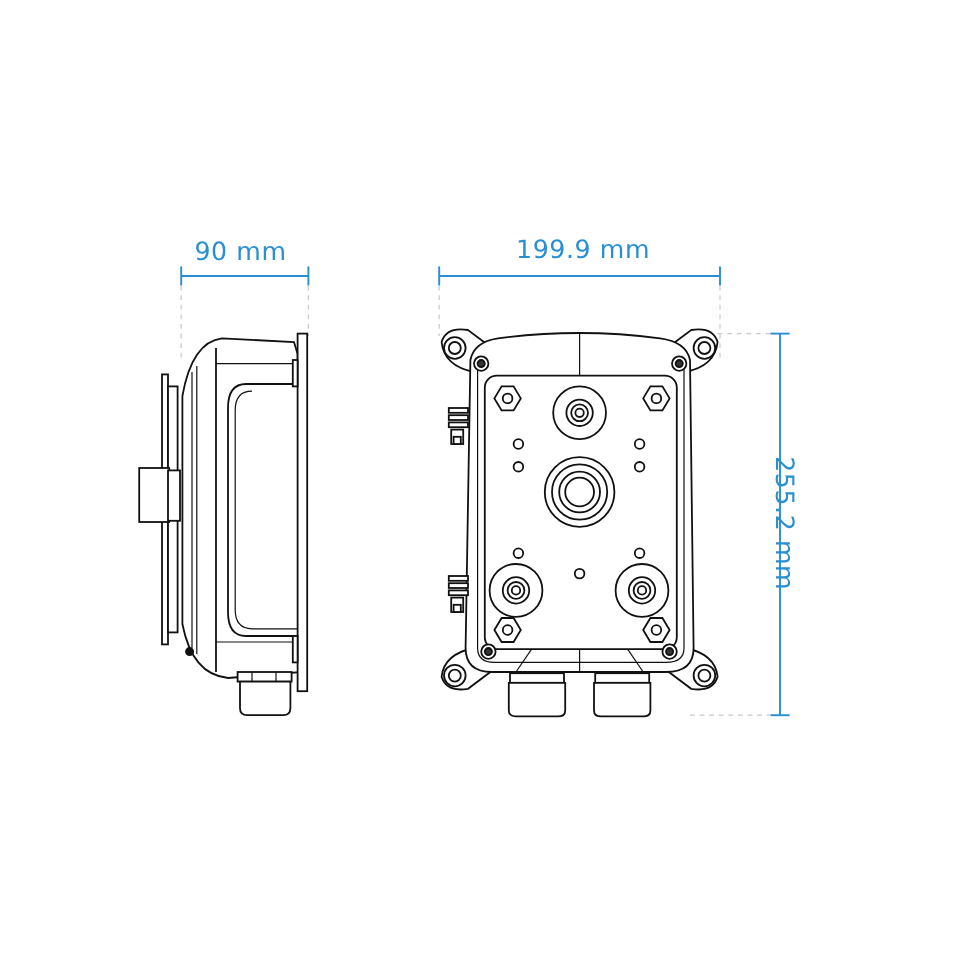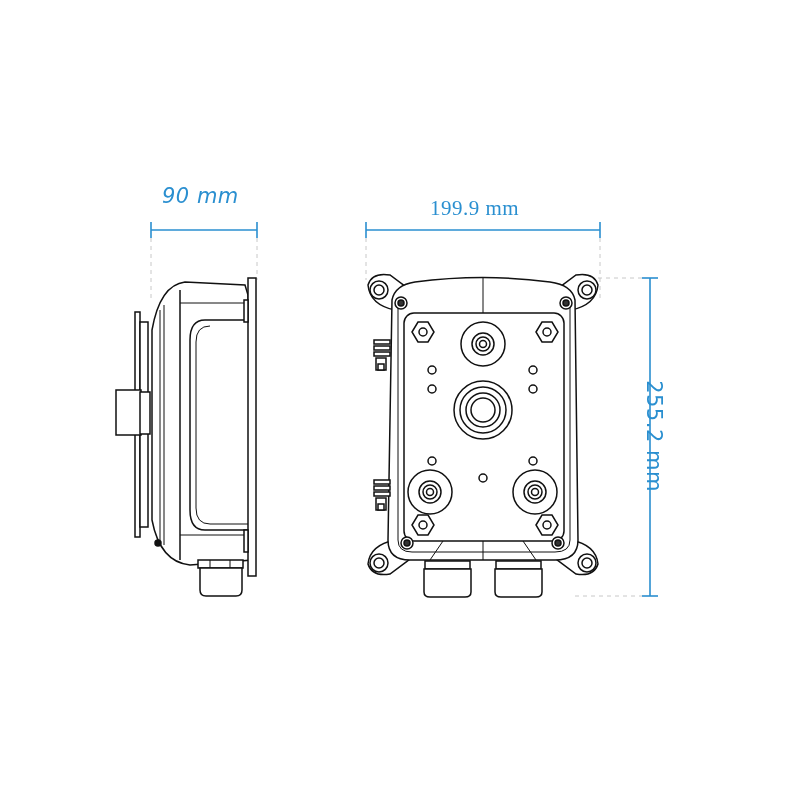--- a/index.html
+++ b/index.html
@@ -1,19 +1,19 @@
 <!DOCTYPE html>
 <html><head>
 <meta charset="utf-8">
 <style>
   html, body { margin: 0; padding: 0; background: #ffffff; }
   body { width: 800px; height: 800px; position: relative; overflow: hidden; font-family: "DejaVu Sans", sans-serif; }
   .dim-label { position: absolute; color: #2a8fd0; font-size: 21px; letter-spacing: 0.5px; white-space: nowrap; }
-  #lbl-depth { left: 162px; top: 184px; font-style: italic; }
-  #lbl-width { left: 430px; top: 196px; font-family: Liberation Serif, serif; }
+  #lbl-depth { left: 162px; top: 198px; }
+  #lbl-width { left: 430px; top: 196px; }
   #lbl-height { left: 654px; top: 436px; transform: translate(-50%, -50%) rotate(90deg); transform-origin: center; }
   svg { position: absolute; left: 0; top: 0; }
 </style>
 </head>
 <body>
 
 <svg width="800" height="800" viewBox="0 0 800 800">
 
   <g stroke="#2a8fd0" stroke-width="1.6" fill="none">
     <line x1="151" y1="230" x2="257" y2="230"></line>

